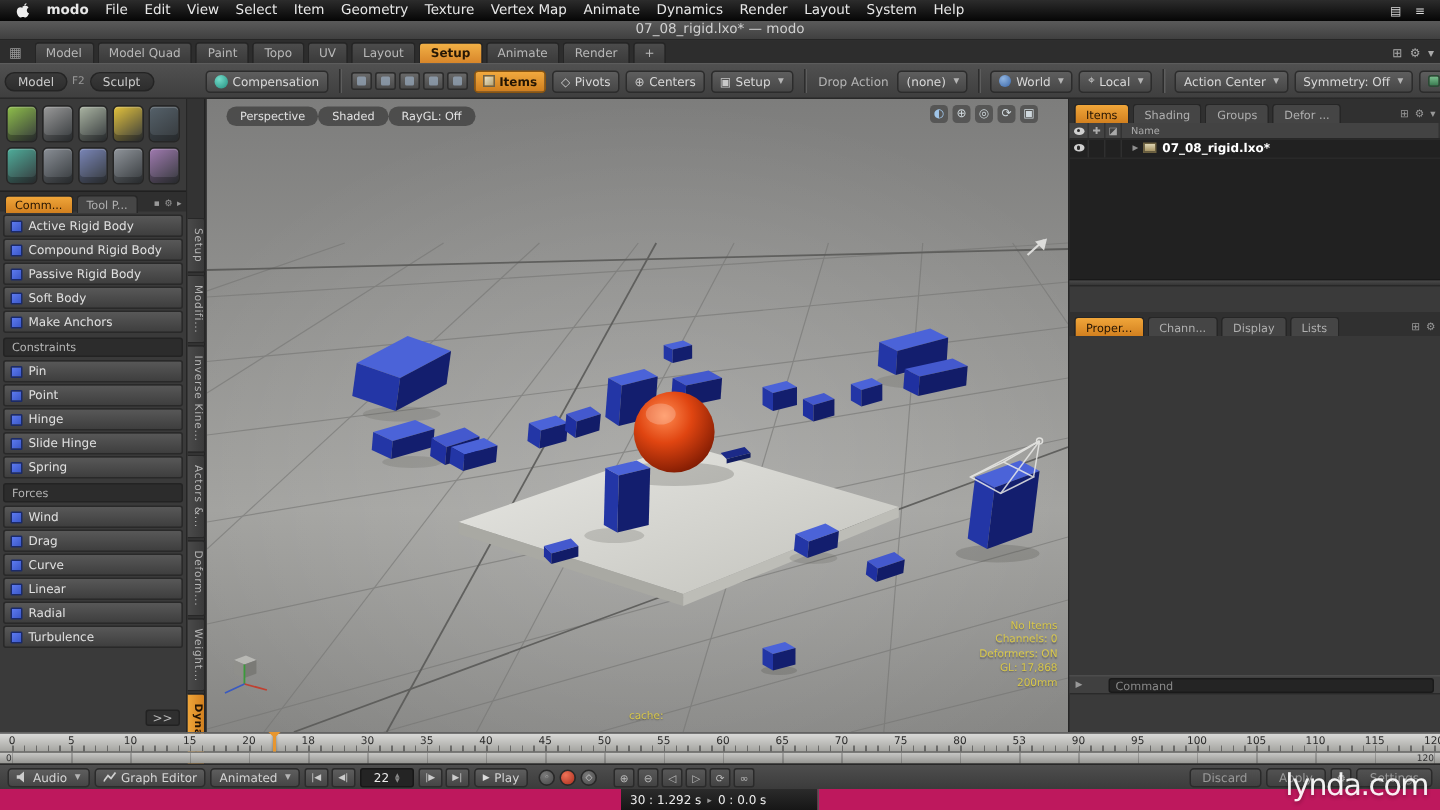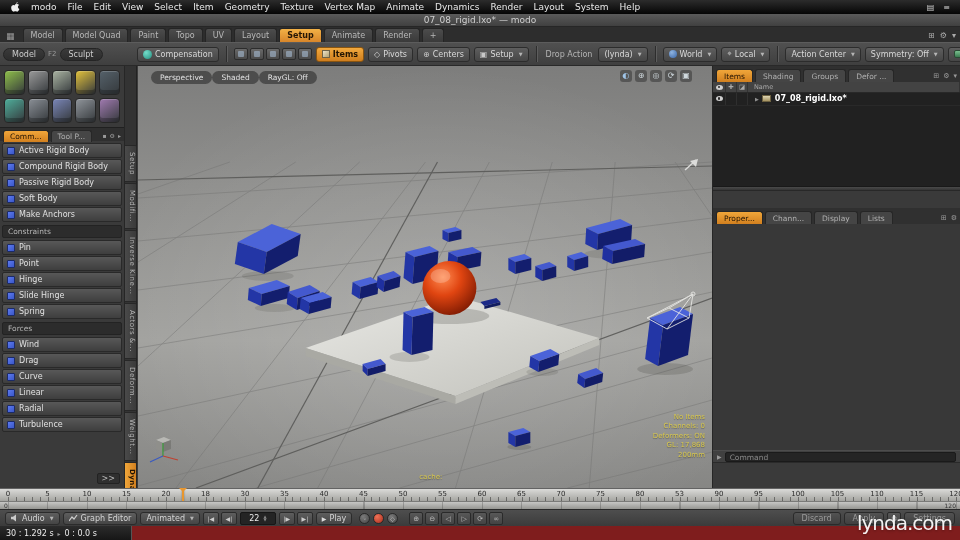--- a/index.html
+++ b/index.html
@@ -2,21 +2,21 @@
 <html style="--accent: #e8962e; --cmdblue: #3a57c8; --infoyellow: #d9c84b;"><head>
 <meta charset="utf-8">
 <style>
   *{margin:0;padding:0;box-sizing:border-box;}
   html,body{width:960px;height:540px;background:#222;}
   body{font-family:"DejaVu Sans","Liberation Sans",sans-serif;font-size:8px;color:#ccc;overflow:hidden;position:relative;-webkit-font-smoothing:antialiased;}
   #app{position:absolute;inset:0;width:960px;height:540px;background:#3c3c3c;}
 
   
   .menubar{position:absolute;top:0;left:0;right:0;height:14px;background:linear-gradient(#2c2c2c,#050505);display:flex;align-items:center;gap:11px;padding:0 10px;color:#e8e8e8;font-size:9px;z-index:5;}
-  .menubar .app{font-weight:normal;}
+  .menubar .app{font-weight:bold;}
   .mb-items{display:flex;gap:11px;}
   .mbi{white-space:nowrap;cursor:default;}
   .mb-right{margin-left:auto;display:flex;gap:9px;color:#ddd;font-size:8px;}
 
   
   .titlebar{position:absolute;top:14px;left:0;right:0;height:13px;background:linear-gradient(#5a5a5a,#404040);border-bottom:1px solid #262626;text-align:center;color:#d0d0d0;font-size:9px;line-height:13px;z-index:4;}
 
   
   .tabrow{position:absolute;top:27px;left:0;right:0;height:15px;background:#2d2d2d;display:flex;align-items:flex-end;padding:0 4px;gap:2px;z-index:4;}
   .grid-ic{color:#999;font-size:9px;margin:0 6px 1px 2px;}
@@ -97,21 +97,21 @@
   .eyeico{width:7px;height:5px;border-radius:50%;background:#d0d0d0;position:relative;display:inline-block;}
   .eyeico::after{content:"";position:absolute;left:2.5px;top:1.2px;width:2.2px;height:2.2px;border-radius:50%;background:#2a2a2a;}
   .irow.dim .eyeico{opacity:.55;}
   .disc{color:#8f8f8f;font-size:5px;margin:0 3px 0 7px;}
   .sceneico{width:9px;height:7px;background:linear-gradient(#ddd4b2,#a59260);border:1px solid #6d6140;margin-right:4px;flex:none;}
   .iname{white-space:nowrap;}
   .iname.em{color:#fff;font-weight:bold;}
   .splitter{height:4px;background:linear-gradient(#4a4a4a,#353535);border-bottom:1px solid #282828;}
   .rprops{position:absolute;left:0;right:0;top:142px;height:16px;}
   .props-area{position:absolute;left:0;right:0;top:158px;bottom:38px;background:#383838;}
-  .cmdrow{position:absolute;left:0;right:0;top:384px;height:13px;display:flex;align-items:center;gap:3px;padding:0 4px;background:#404040;border-top:1px solid #4c4c4c;border-bottom:1px solid #2a2a2a;}
+  .cmdrow{position:absolute;left:0;right:0;top:384px;height:13px;display:flex;align-items:center;gap:17px;padding:0 4px;background:#404040;border-top:1px solid #4c4c4c;border-bottom:1px solid #2a2a2a;}
   .pfx{color:#999;font-size:6px;}
   .cmdfield{flex:1;background:#242424;border:1px solid #1a1a1a;border-radius:2px;height:10px;color:#8a8a8a;font-size:7.5px;padding:0 4px;line-height:9px;}
 
   
   .timeline{position:absolute;left:0;right:0;top:488px;height:13px;border-top:1px solid #636363;background-image:repeating-linear-gradient(90deg,rgba(50,50,50,.55) 0 1px,transparent 1px 7.9px),linear-gradient(#dadad8,#a4a4a0);background-size:100% 4px,100% 100%;background-position:8px 100%,0 0;background-repeat:no-repeat,no-repeat;z-index:2;}
   .ttick{position:absolute;top:1px;transform:translateX(-50%);color:#2b2b2b;font-size:7px;}
   .tmarker{position:absolute;top:0;width:2px;height:13px;background:var(--accent,#e8962e);box-shadow:0 0 2px rgba(0,0,0,.4);}
   .tmarker::after{content:"";position:absolute;top:-1px;left:-3px;border:4px solid transparent;border-top-color:var(--accent,#e8962e);}
 
   
@@ -124,21 +124,21 @@
   .pbtn{display:inline-flex;align-items:center;gap:3px;background:linear-gradient(#5e5e5e,#454545);border:1px solid #2b2b2b;border-radius:3px;padding:0 5px;height:13px;color:#d5d5d5;font-size:8px;white-space:nowrap;flex:none;}
   .tbtn{width:16px;height:13px;background:linear-gradient(#5e5e5e,#454545);border:1px solid #2b2b2b;border-radius:2px;color:#ccc;font-size:6px;text-align:center;line-height:12px;flex:none;}
   .framebox{width:36px;height:13px;background:#242424;border:1px solid #171717;border-radius:2px;color:#ececec;font-size:8px;display:flex;align-items:center;justify-content:center;gap:4px;flex:none;}
   .stp{display:flex;flex-direction:column;font-size:4px;color:#888;line-height:3.5px;}
   .circ{width:11px;height:11px;border-radius:50%;background:radial-gradient(circle at 35% 30%,#7a7a7a,#474747);border:1px solid #282828;color:#ccc;font-size:6px;text-align:center;line-height:10px;flex:none;}
   .circ.rec{background:radial-gradient(circle at 35% 30%,#ef7257,#a92c1c);}
   .sq{width:14px;height:13px;background:linear-gradient(#585858,#434343);border:1px solid #2a2a2a;border-radius:2px;color:#bbb;font-size:7px;text-align:center;line-height:12px;flex:none;}
   .textbtn{background:linear-gradient(#525252,#404040);border:1px solid #2a2a2a;border-radius:3px;height:13px;padding:0 8px;color:#9a9a9a;font-size:8px;line-height:12px;flex:none;}
 
   
-  .statusbar{position:absolute;left:0;right:0;top:526px;height:14px;background:#7f1d1d;display:flex;align-items:center;font-size:8px;color:#ddd;z-index:2;}
+  .statusbar{position:absolute;left:0;right:0;top:526px;height:14px;background:#be185d;display:flex;align-items:center;font-size:8px;color:#ddd;z-index:2;flex-direction:column;}
   .sb-left{width:132px;height:100%;background:linear-gradient(#2b2b2b,#161616);display:flex;align-items:center;gap:4px;padding:0 6px;color:#ececec;flex:none;border-right:1px solid #555;white-space:nowrap;}
   .sb-caret{color:#999;font-size:6px;}
   .sb-hint{padding:0 8px;color:#cfcfcf;white-space:nowrap;overflow:hidden;}
 
   .watermark{position:absolute;right:8px;bottom:5px;font-size:20px;color:#fff;opacity:.93;letter-spacing:-1px;z-index:40;text-shadow:0 1px 3px rgba(0,0,0,.35);font-family:"DejaVu Sans",sans-serif;}
 </style>
 </head>
 <body>
 
 <div id="app">
@@ -228,21 +228,21 @@
       <span>Centers</span>
     </span>
     <span class="btn">
       <span class="ico-g">▣</span>
       <span>Setup</span>
       <span class="arrow">▼</span>
     </span>
     <span class="sep"></span>
     <span class="lbl">Drop Action</span>
     <span class="btn">
-      <span>(lynda)</span>
+      <span>(none)</span>
       <span class="arrow">▼</span>
     </span>
     <span class="sep"></span>
     <span class="btn">
       <span class="globe-ic"></span>
       <span>World</span>
       <span class="arrow">▼</span>
     </span>
     <span class="btn">
       <span class="ico-g">⌖</span>

